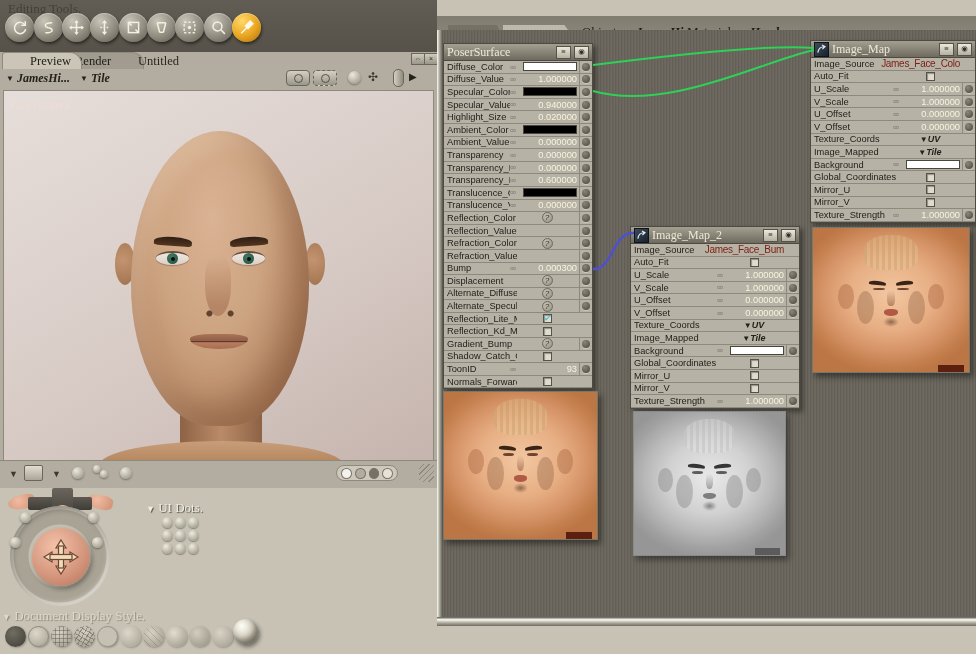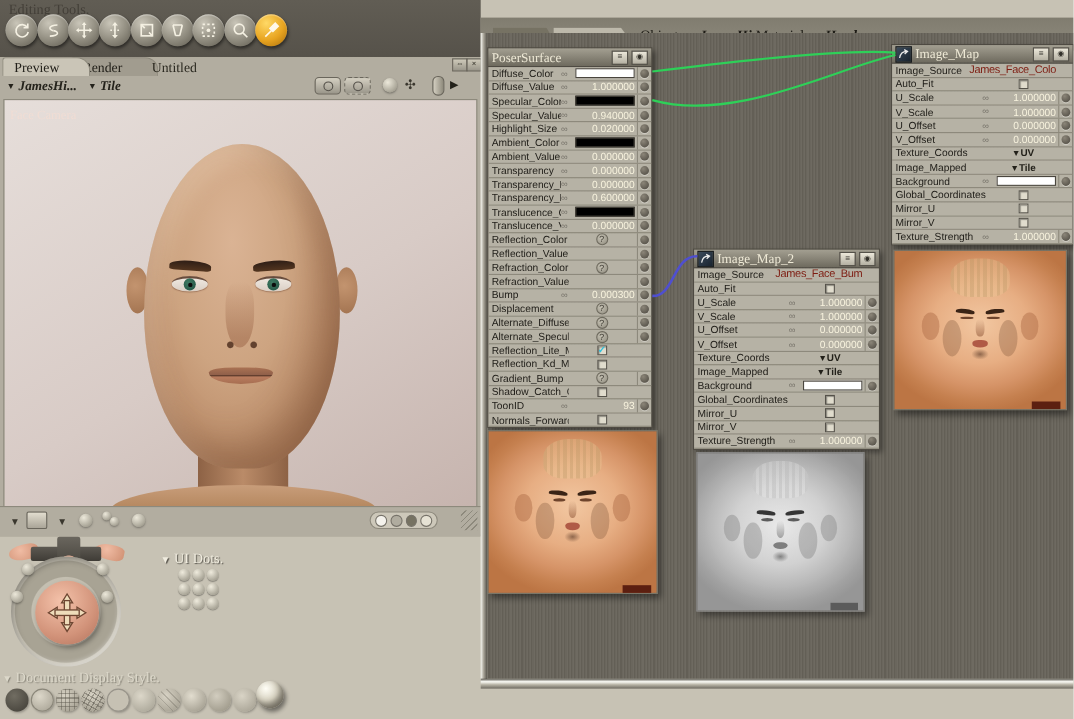--- a/index.html
+++ b/index.html
@@ -158,21 +158,21 @@
   .ntext{flex:1;font-family:"Liberation Serif",serif;font-size:12px;color:#eee9d6;white-space:nowrap;overflow:hidden;}
   .nicon{width:13px;height:13px;background:linear-gradient(135deg,#3c4c5c,#18222e);border:1px solid #101418;
     display:flex;align-items:center;justify-content:center;flex:none;}
   .nbtn{width:13px;height:11px;background:linear-gradient(#ece8da,#b4b0a2);border:1px solid #55524a;
     font-size:7.5px;line-height:10px;text-align:center;color:#33312a;flex:none;}
   .nrow{display:flex;align-items:center;height:12.6px;background:#b6b2a5;
     border-bottom:1px solid #8d897c;padding-left:3px;box-sizing:border-box;}
   .nlbl{flex:1;font-size:9.3px;color:#1f1d18;white-space:nowrap;overflow:hidden;}
   .inf{font-size:8.5px;color:#77736a;margin-right:1px;line-height:1;}
   .nval{width:62px;display:flex;align-items:center;justify-content:flex-end;padding-right:2px;box-sizing:border-box;flex:none;}
-  .nval.center{justify-content:center;}
+  .nval.center{justify-content:center;font-style:italic;}
   .swatch{width:54px;height:9px;border:1px solid #4a463e;box-sizing:border-box;}
   .vnum{font-size:9.3px;color:#f8f3de;}
   .q{width:11px;height:11px;border-radius:50%;border:1px solid #6e6a5e;box-sizing:border-box;
     background:radial-gradient(circle at 35% 30%,#c6c2b4,#918d80);color:#3a372f;font-size:8px;
     display:flex;align-items:center;justify-content:center;}
   .cbox{width:9px;height:9px;background:#e0dccd;border:1px solid #55524a;box-sizing:border-box;
     box-shadow:inset 1px 1px 1px rgba(0,0,0,.35);font-size:9px;line-height:7px;text-align:center;color:#2ec2de;font-weight:bold;}
   .vdrop{font-size:9px;color:#23211a;font-weight:bold;}
   .vdrop .arr{font-size:8px;}
   .vsrc{font-size:10px;color:#7e1d12;font-weight:normal;letter-spacing:-.3px;}
@@ -284,21 +284,21 @@
           <svg class="toolsvg" viewBox="0 0 16 16">
             <g stroke="#f4f0e2" stroke-width="1.4" fill="none">
               <path d="M3 13.5l5.5-5.5M8.5 8L7 6.5 11.5 2l2.5 2.5L9.5 9z" fill="#fff8ea" stroke="#fff8ea"></path>
             </g>
           </svg>
         </div>
       </div>
   </div>
 
   <div class="pv-frame">
-    <div class="pv-tab active" style="left:2px;width:58px;">
+    <div class="pv-tab active" style="left:2px;width:58px;justify-content:flex-end;">
         <span>Preview</span>
       </div>
     <div class="pv-tab inactive" style="left:64px;width:58px;">
         <span>Render</span>
       </div>
     <div class="pv-doc-title">Untitled</div>
     <div class="winbtn" style="left:411px;">⇔</div>
     <div class="winbtn" style="left:424px;">×</div>
 
     <div class="pv-row2">

